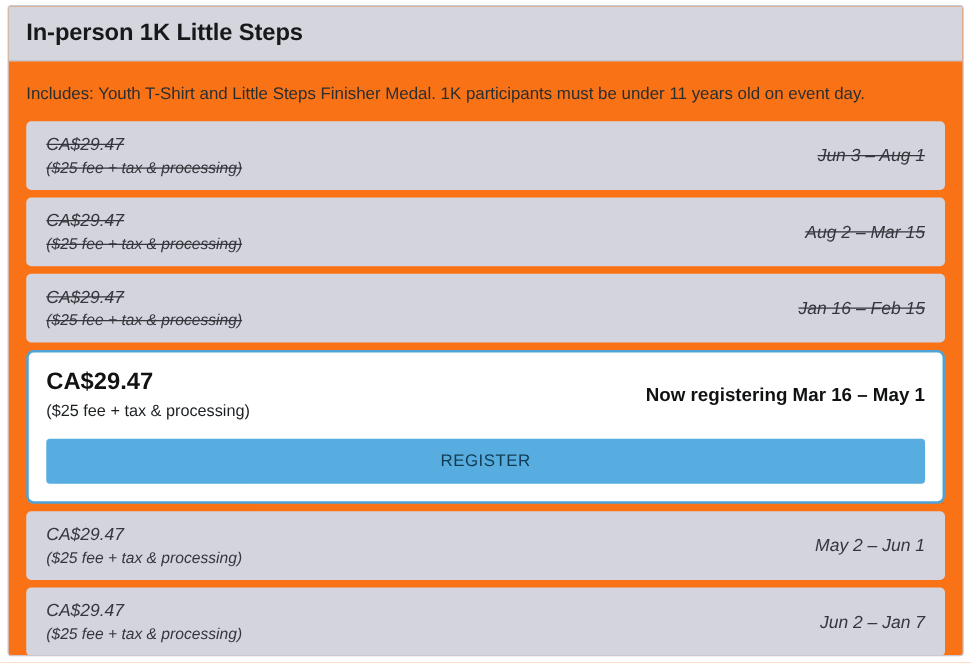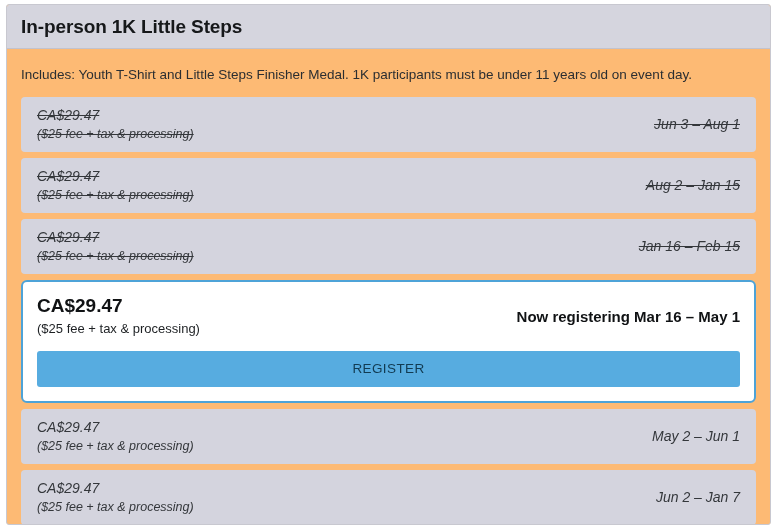--- a/index.html
+++ b/index.html
@@ -14,21 +14,21 @@
     -webkit-font-smoothing: antialiased;
     overflow: hidden;
   }
 
   .panel {
     position: absolute;
     left: 6px;
     top: 4px;
     width: 765px;
     height: 521px;
-    background: #fdba74;
+    background: #f97316;
     border: 1px solid #c8c8d0;
     border-radius: 3px;
     box-sizing: border-box;
     overflow: hidden;
   }
 
   .panel-header {
     height: 44px;
     background: #d5d5de;
     border-bottom: 1px solid #c2c2cc;
@@ -175,21 +175,21 @@
         <div class="price-fine">($25 fee + tax &amp; processing)</div>
       </div>
       <div class="price-dates">Jun 3 – Aug 1</div>
     </div>
 
     <div class="price-row struck">
       <div class="price-left">
         <div class="price-amount">CA$29.47</div>
         <div class="price-fine">($25 fee + tax &amp; processing)</div>
       </div>
-      <div class="price-dates">Aug 2 – Jan 15</div>
+      <div class="price-dates">Aug 2 – Mar 15</div>
     </div>
 
     <div class="price-row struck">
       <div class="price-left">
         <div class="price-amount">CA$29.47</div>
         <div class="price-fine">($25 fee + tax &amp; processing)</div>
       </div>
       <div class="price-dates">Jan 16 – Feb 15</div>
     </div>
 

